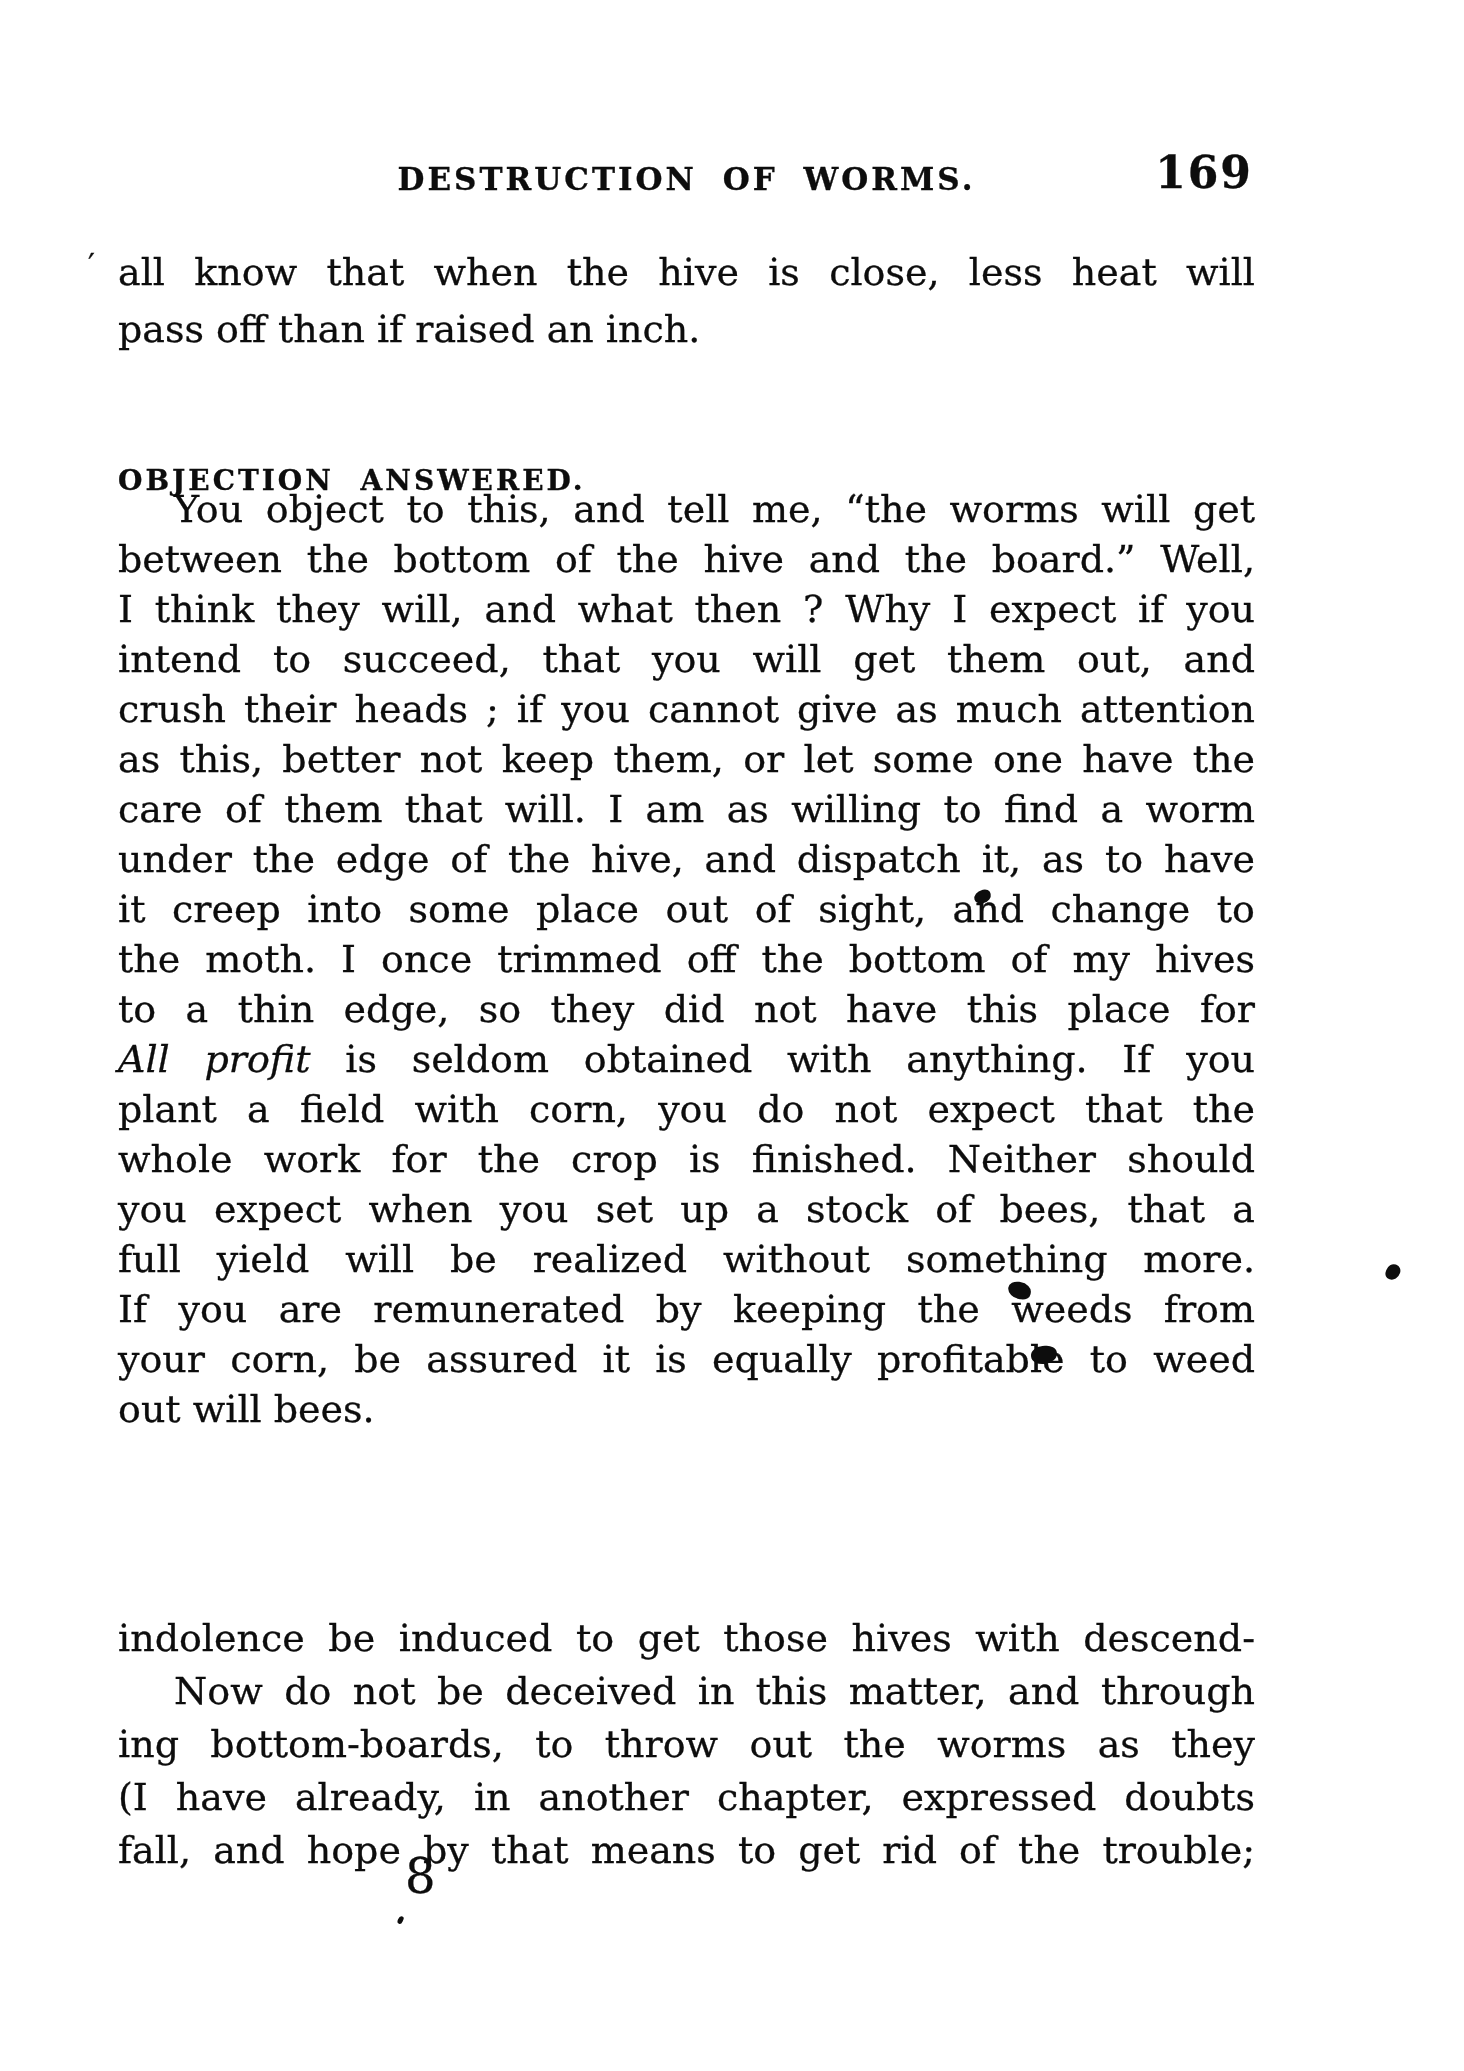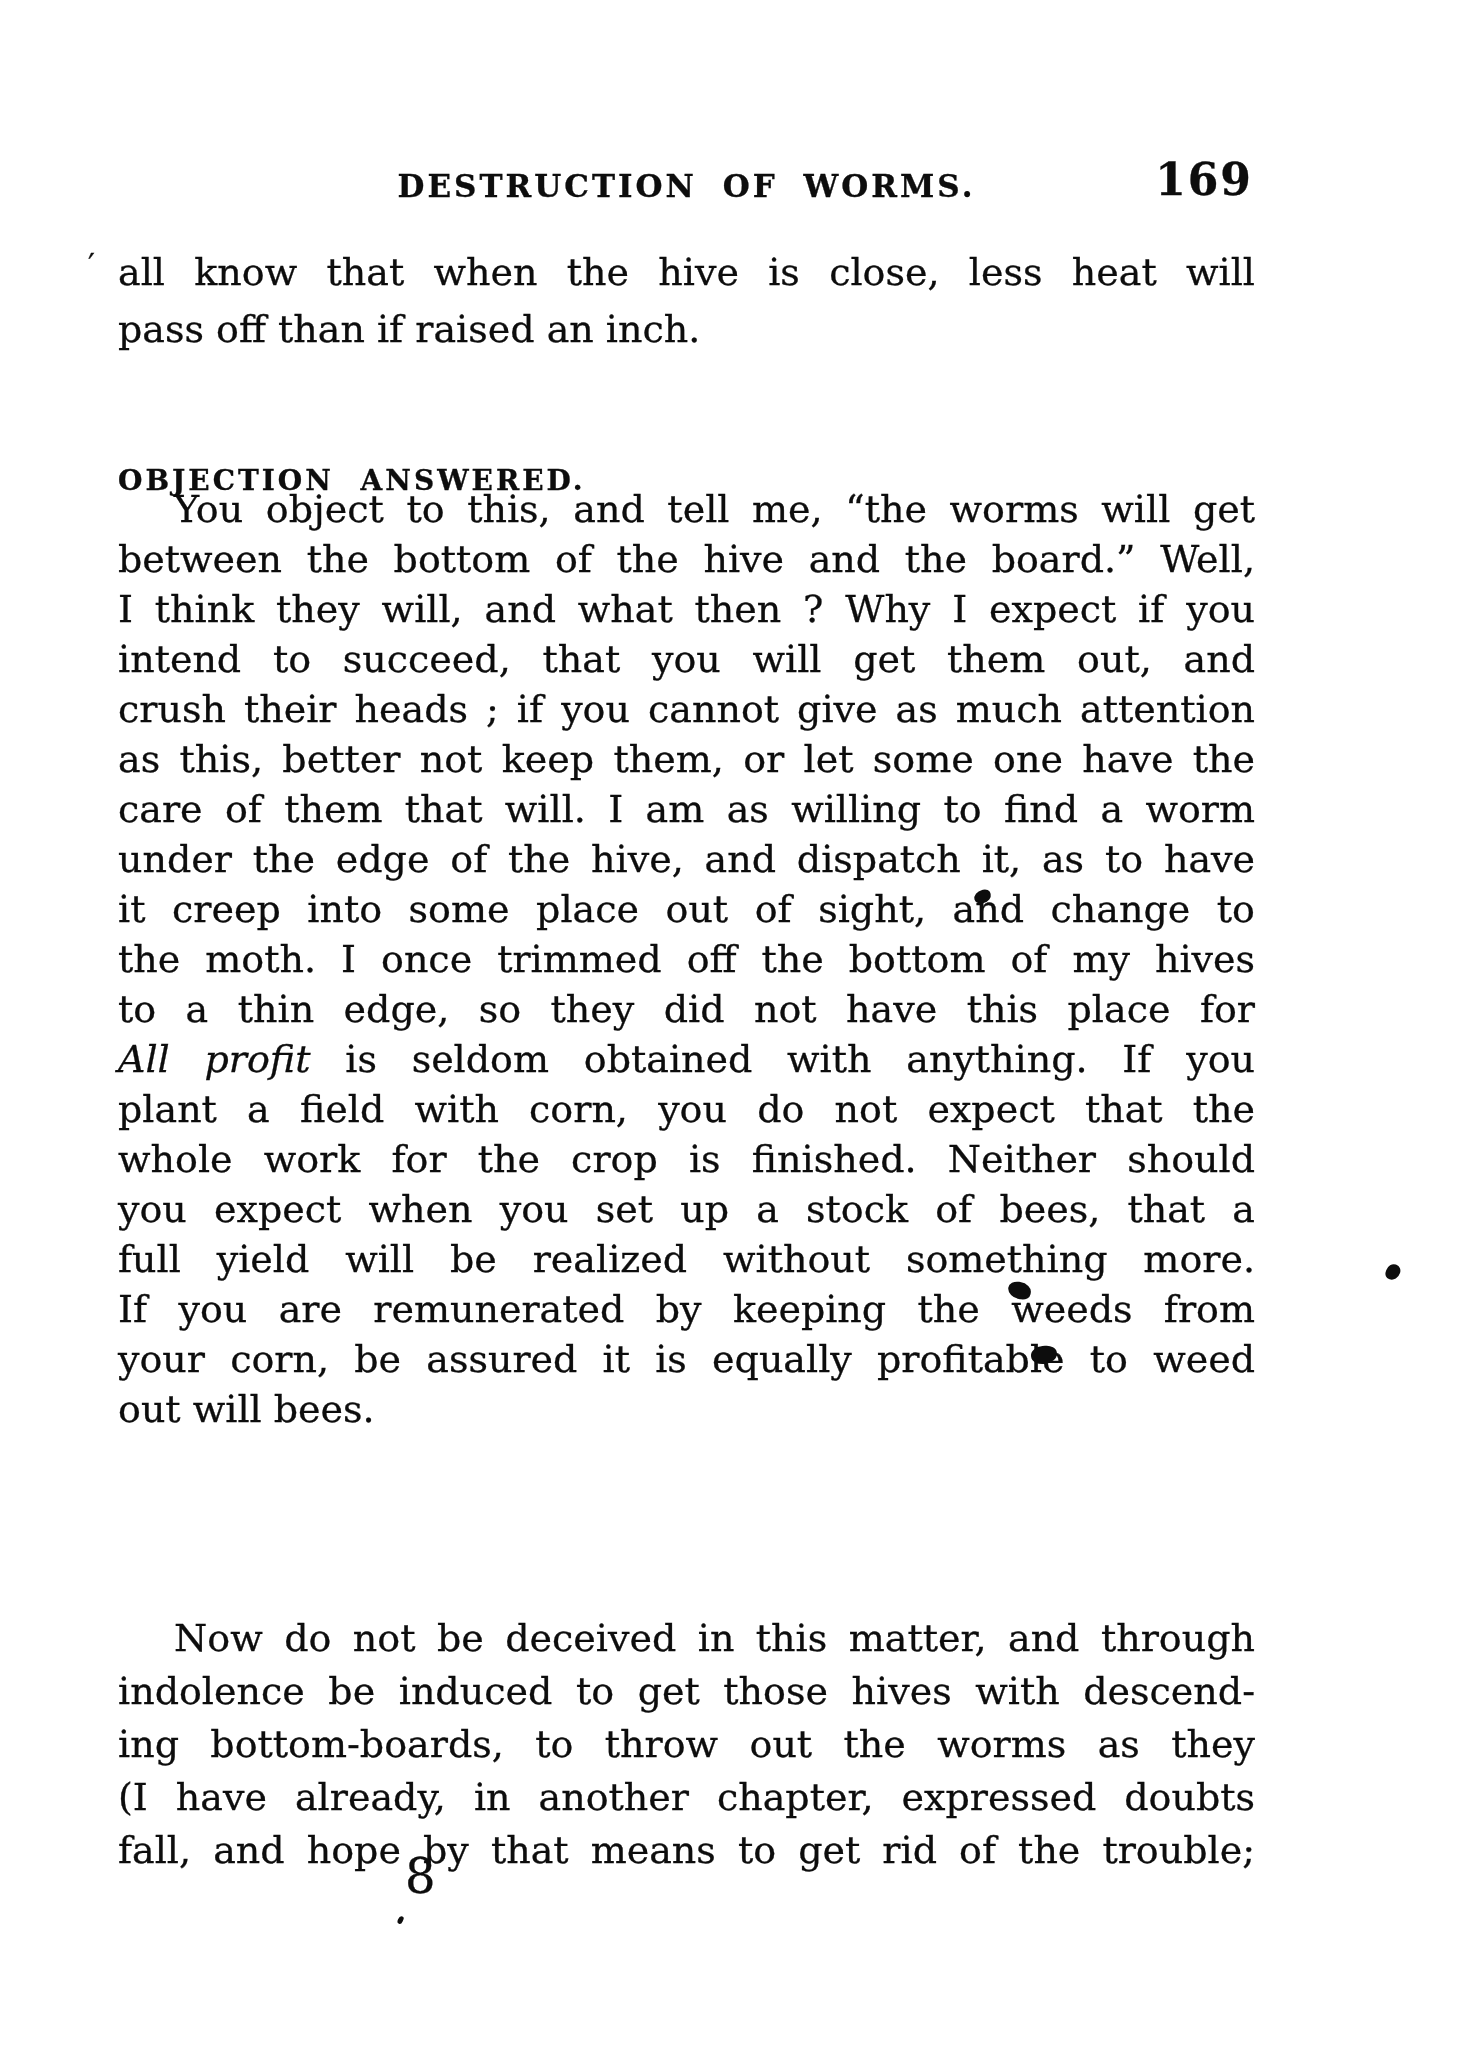--- a/index.html
+++ b/index.html
@@ -6,21 +6,21 @@
   .page{
     position:relative;
     width:1464px;height:2071px;
     background:#ffffff;
     font-family:"DejaVu Serif", serif;
     color:#0d0d0d;
     -webkit-text-stroke:0.3px #0d0d0d;
     overflow:hidden;
   }
   .block{position:absolute;left:118px;width:1137px;}
-  .running-head{top:168px;text-align:center;}
+  .running-head{top:161px;text-align:center;}
   .head-title{
     font-size:31px;font-weight:bold;
     letter-spacing:3px;word-spacing:12px;
   }
   .page-num{
     position:absolute;right:2px;top:-14px;
     font-size:44px;font-weight:bold;letter-spacing:2px;
   }
   .para{font-size:38px;}
   .para .line{
@@ -93,22 +93,22 @@
     <div class="line">whole work for the crop is finished.  Neither should</div>
     <div class="line">you expect when you set up a stock of bees, that a</div>
     <div class="line">full yield will be realized without something more.</div>
     <div class="line"><span>If you are remunerated by keeping the </span><span class="blot blot-weeds">w</span><span>eeds from</span></div>
     <div class="line"><span>your corn, be assured it is equally profitab</span><span class="blot blot-profit">le</span><span> to weed</span></div>
     <div class="line plain">out will bees.</div>
   </div>
 
 
   <div class="block para para3">
+    <div class="line">indolence be induced to get those hives with descend-</div>
     <div class="line indent">Now do not be deceived in this matter, and through</div>
-    <div class="line">indolence be induced to get those hives with descend-</div>
     <div class="line">ing bottom-boards, to throw out the worms as they</div>
     <div class="line">(I have already, in another chapter, expressed doubts</div>
     <div class="line">fall, and hope by that means to get rid of the trouble;</div>
   </div>
 
   <div class="sig-mark">8</div>
 
   <div class="speck speck-margin"></div>
   <div class="speck speck-foot"></div>
 

